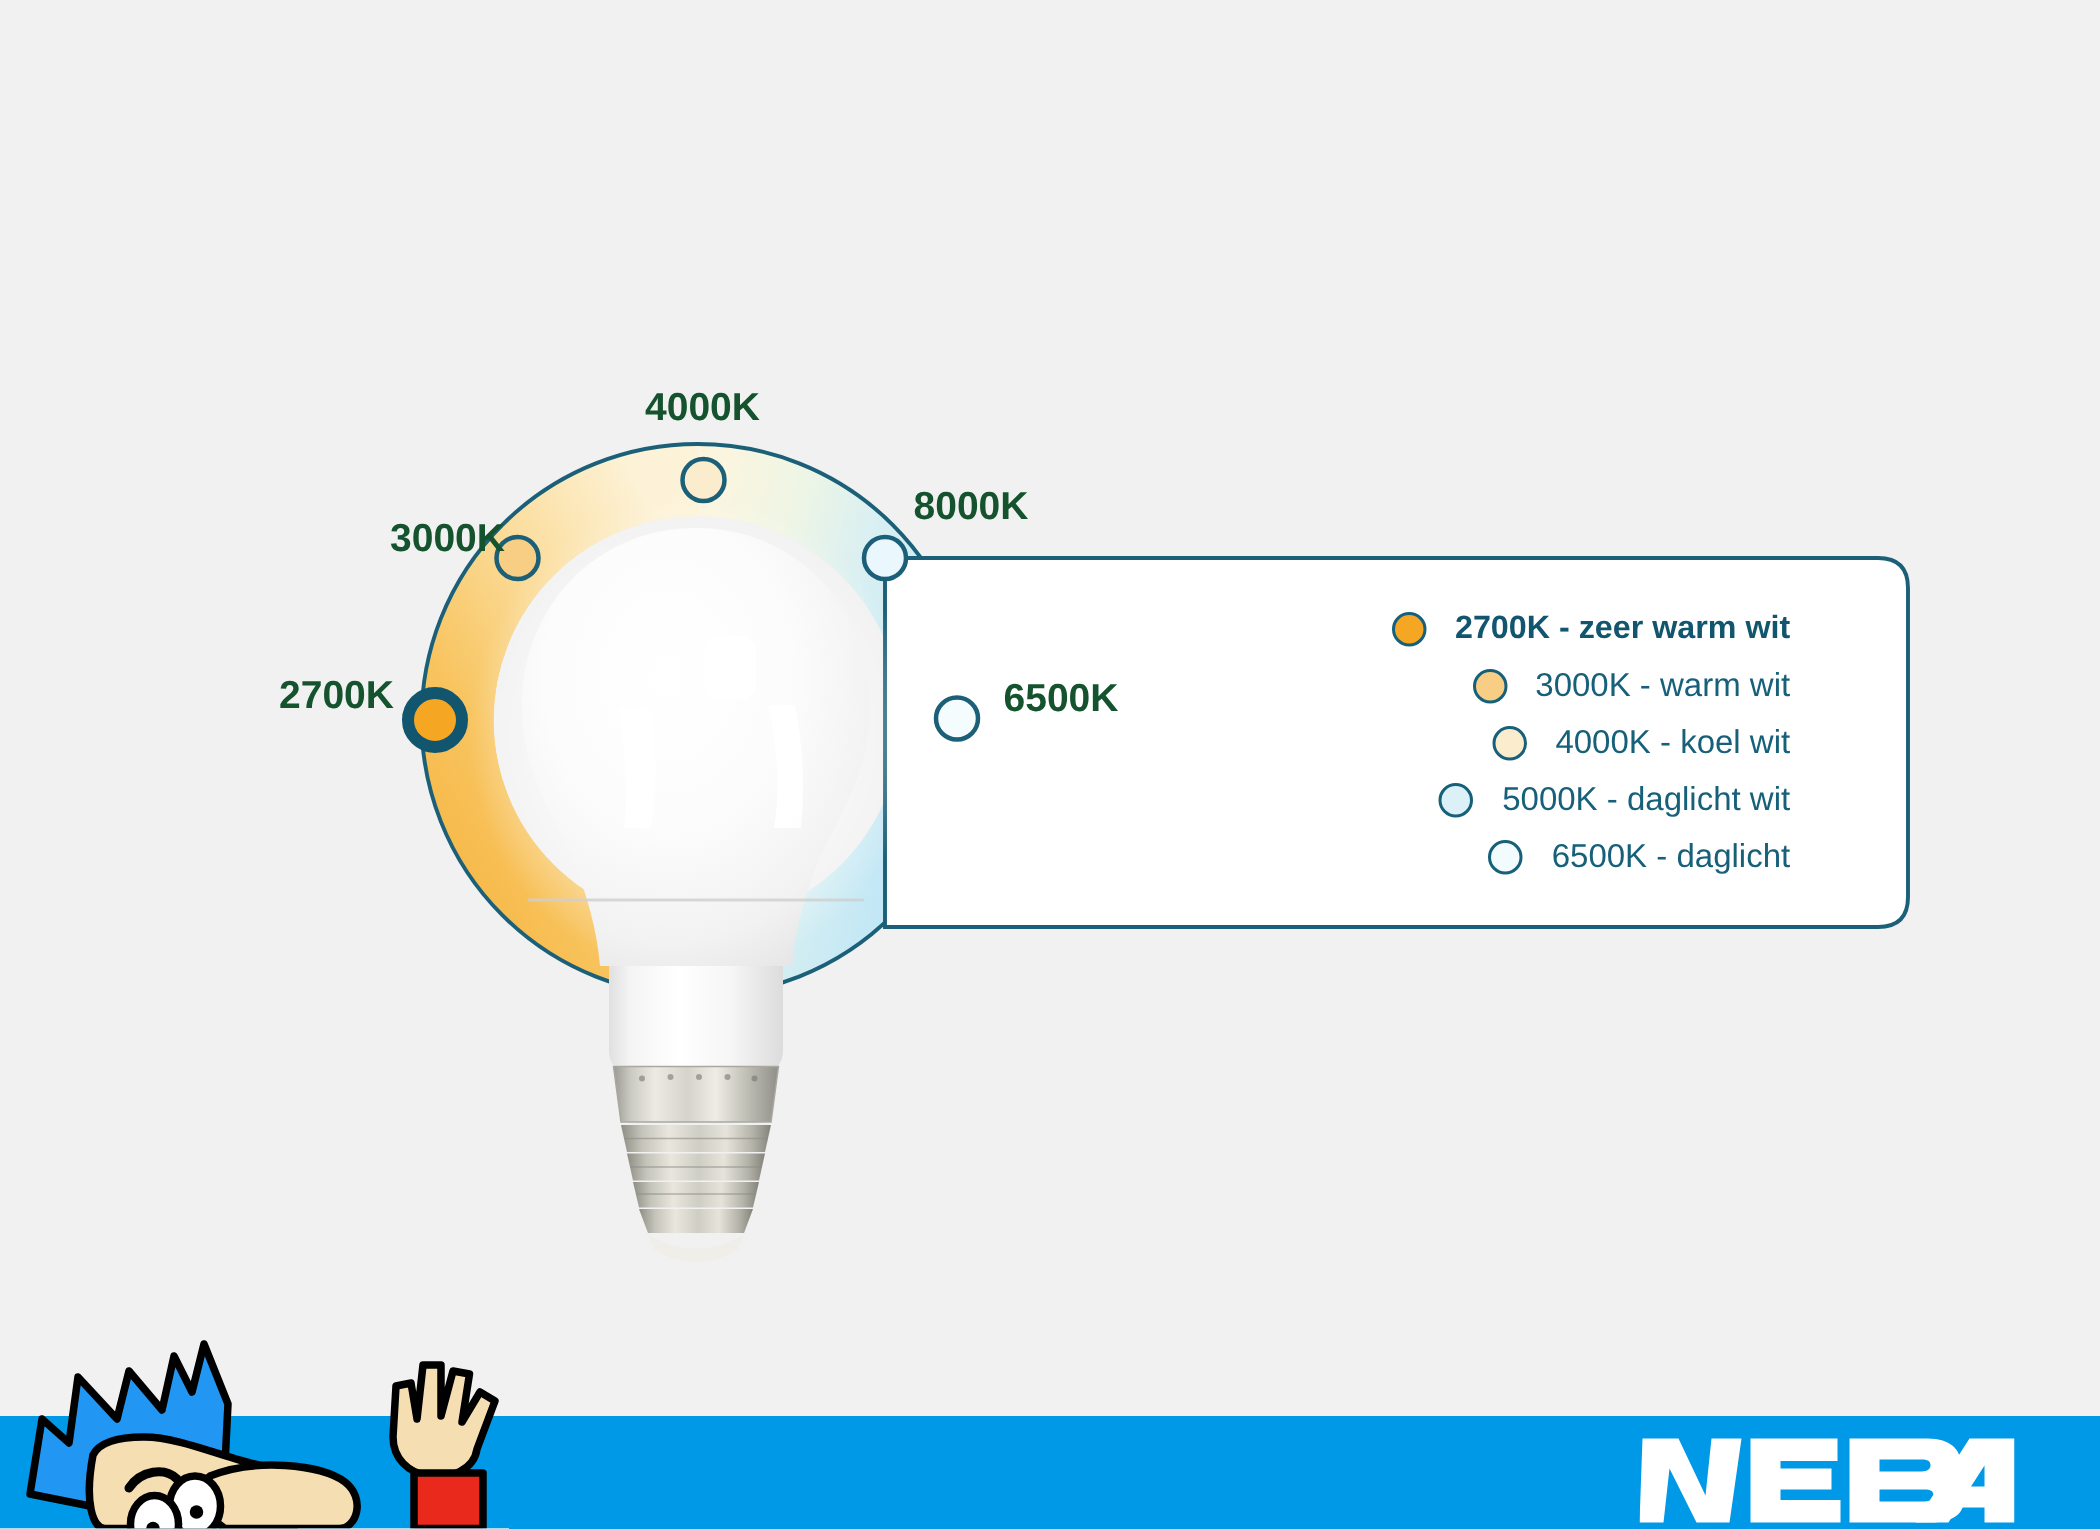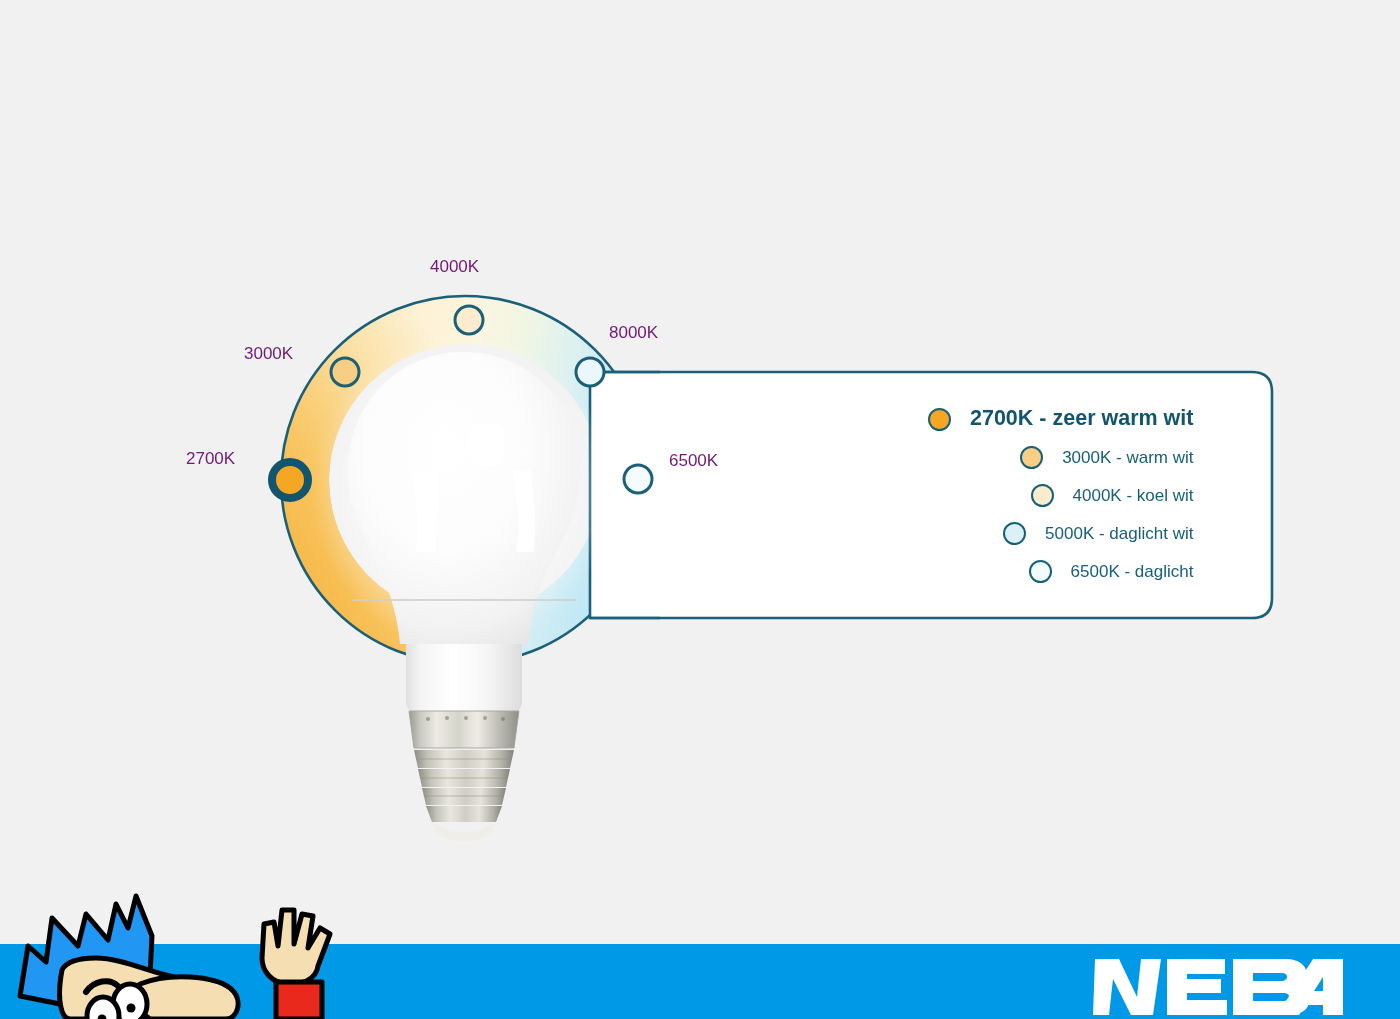--- a/index.html
+++ b/index.html
@@ -30,32 +30,32 @@
   #legend-panel {
     position:absolute; left:928px; top:404px;
     display:flex; flex-direction:column; gap:8px;align-items:flex-end;
   }
   .legend-row { display:flex; align-items:center; gap:19px; height:30px; }
   .legend-dot {
     width:23px; height:23px; border-radius:50%;
     border:2.4px solid #17607a; flex:0 0 auto;
   }
   .legend-text {
-    font-size:17px; color:#17607a; white-space:nowrap;
+    font-size:22px; color:#17607a; white-space:nowrap;
     line-height:1;
   }
   .legend-row.active .legend-text { font-weight:bold; color:#12556e; font-size:21.5px; }
 
   
   .ring-label {
-    position:absolute; font-size:17px; font-weight:normal;
-    color:#701a75; white-space:nowrap; line-height:1;
+    position:absolute; font-size:26px; font-weight:bold;
+    color:#14532d; white-space:nowrap; line-height:1;
   }
   #lbl-2700 { left:186px; top:450px; }
-  #lbl-3000 { left:244px; top:345px; }
+  #lbl-3000 { left:260px; top:345px; }
   #lbl-4000 { left:430px; top:258px; }
   #lbl-5000 { left:609px; top:324px; }
   #lbl-6500 { left:669px; top:452px; }
 
   
   #footer-bar {
     position:absolute; left:0; top:944px; width:1400px; height:75px;
     background:#0099e8;
   }
   #mascot { position:absolute; left:0px; top:884px; width:360px; height:135px; }

